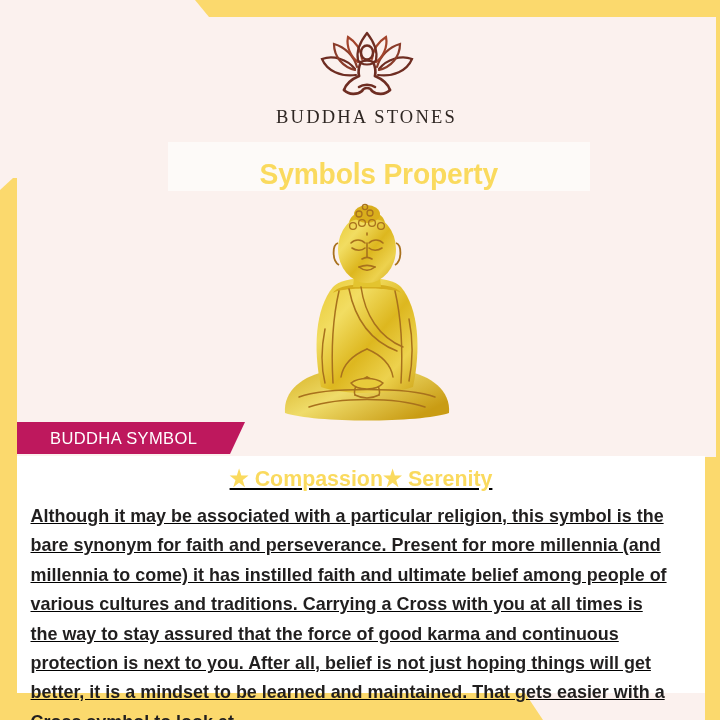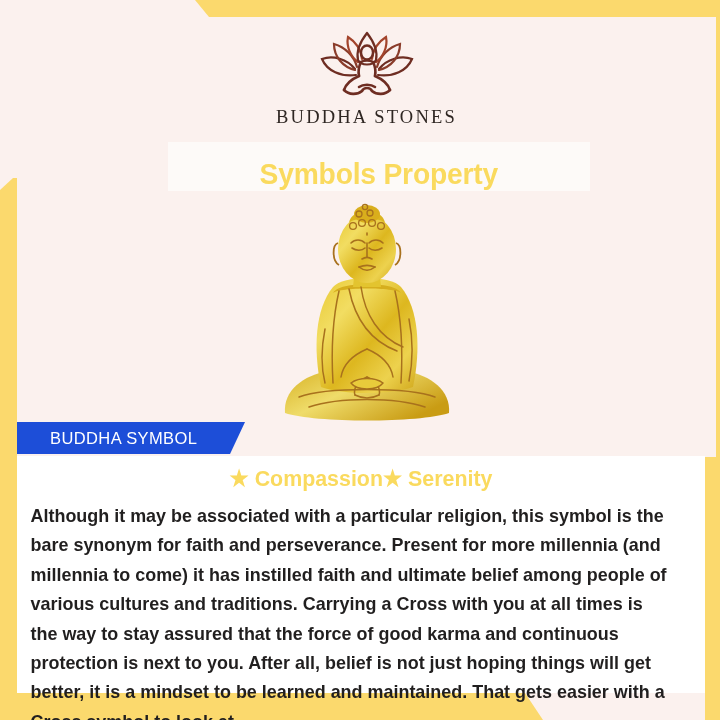--- a/index.html
+++ b/index.html
@@ -111,21 +111,21 @@
   }
   .buddha { width: 196px; height: 232px; display: block; }
 
   
   .ribbon {
     position: absolute;
     left: 0;
     top: 405px;
     width: 228px;
     height: 32px;
-    background: #1d4ed8;
+    background: #be185d;
     clip-path: polygon(0 0, 228px 0, 213px 32px, 0 32px);
     display: flex;
     align-items: center;
   }
   .ribbon-text {
     color: #ffffff;
     font-size: 16.5px;
     letter-spacing: 0.4px;
     padding-left: 33px;
     font-weight: 400;
@@ -133,20 +133,21 @@
   }
 
   
   .panel {
     position: absolute;
     left: 17px;
     top: 456px;
     width: 688px;
     height: 237px;
     background: #ffffff;
+    text-decoration: underline;
   }
   .headline {
     margin: 0;
     padding-top: 9px;
     text-align: center;
     font-family: "Liberation Sans Narrow", "Liberation Sans", sans-serif;
     font-weight: 700;
     font-size: 22.5px;
     color: #fada5e;
     letter-spacing: 0px;

